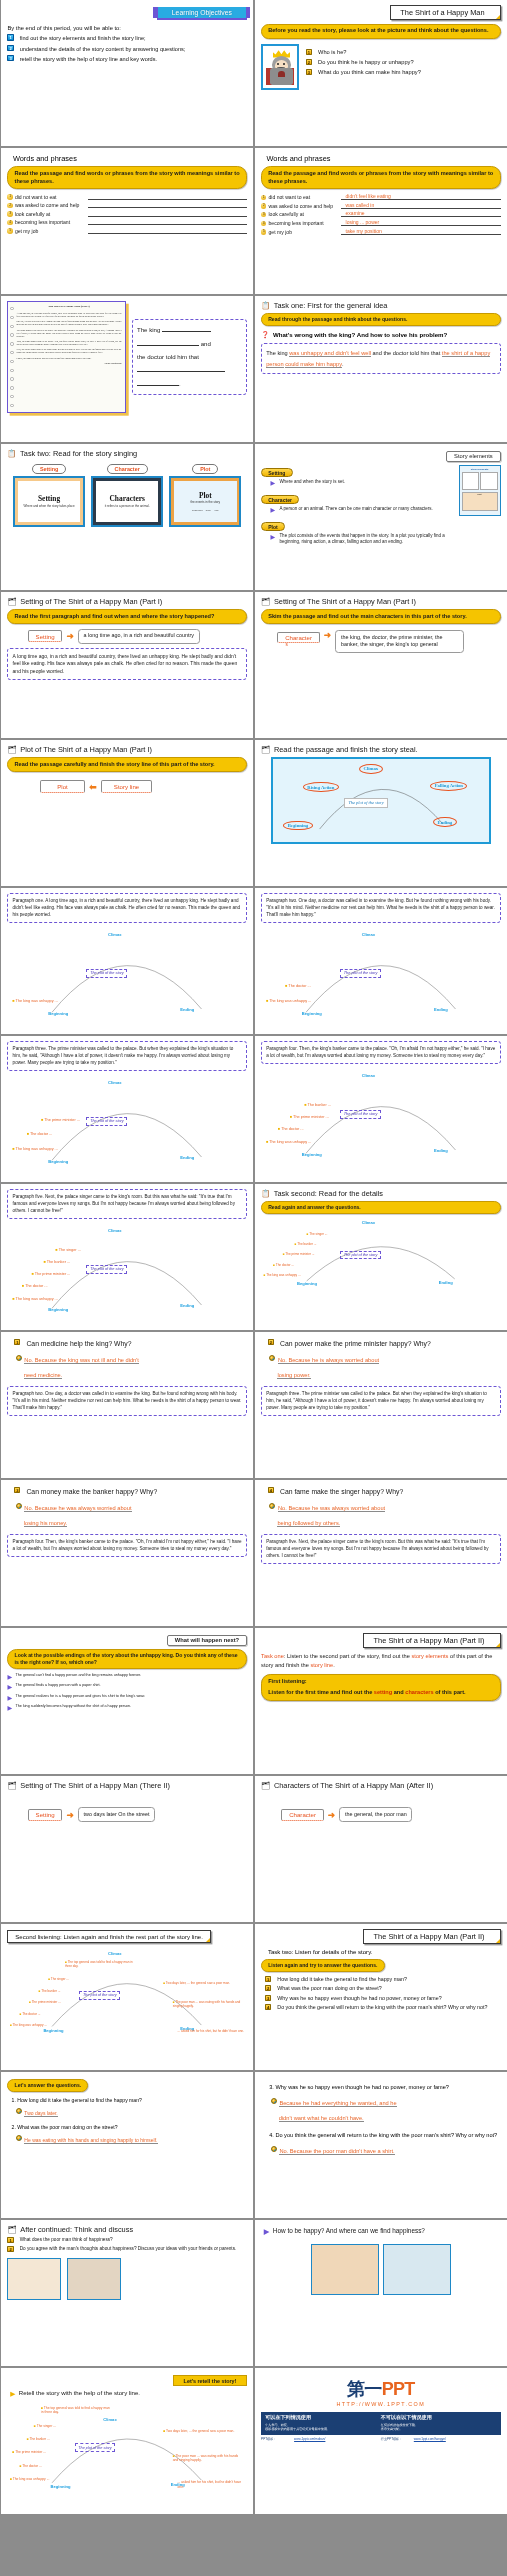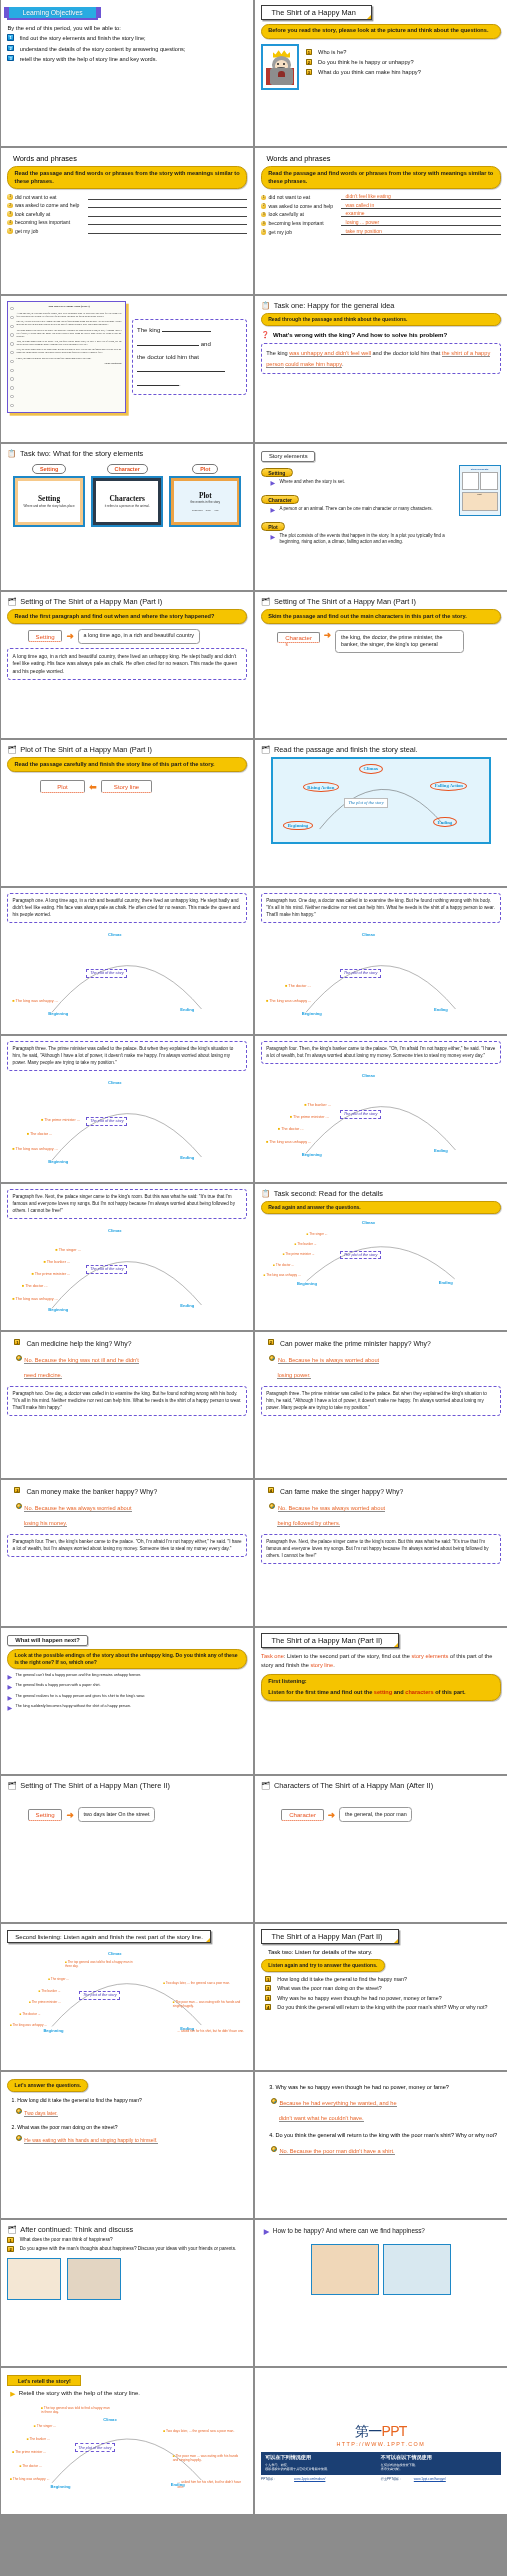--- a/index.html
+++ b/index.html
@@ -12,21 +12,21 @@
   .slide { background:#fff; position:relative; overflow:hidden; padding:4.7px 6.1px; }
   .slide.r { height:146px; }
 
   
   .ttl-box {
     border:0.7px solid #3a3a3a; background:#fff; display:inline-block;
     padding:2px 15px 2px 9.5px; font-size:7.4px; color:#111;
     box-shadow:1.4px 1.4px 0 #9a9a9a; position:relative;
   }
   .ttl-box:after{content:"";position:absolute;right:0;bottom:0;border-width:0 0 4.7px 4.7px;border-style:solid;border-color:transparent transparent #f0b400 transparent;}
-  .center{text-align:left;}
+  .center{text-align:right;}
   .yellowbar{
     background:#f5c400; border-radius:9.5px; border:0.7px solid #c79a00;
     padding:2.7px 6.1px; font-weight:bold; font-size:5.6px; color:#1a1a1a; line-height:1.35;
     box-shadow:0.7px 0.7px 0.7px rgba(0,0,0,.25);
   }
   .yellowbar.sm{font-size:5.1px;padding:2px 6.1px;}
   .hdr{display:flex;align-items:center;gap:3.4px;font-size:7.4px;color:#161616;margin-bottom:3.4px;}
   .hdr .ic{flex:0 0 auto;}
   .numsq{
     display:inline-block;width:6.1px;height:6.1px;line-height:6.1px;text-align:center;
@@ -139,21 +139,21 @@
 
   
   .sl{position:relative;height:102px;font-size:3.8px;}
   .sl .node{position:absolute;color:#1ea0e0;font-weight:bold;font-size:4.1px;}
   .sl .txt{position:absolute;color:#e8662a;line-height:1.35;}
   .sl .bullet{color:#f0b400;}
   .sl .mid{position:absolute;border:0.9px dashed #6c55d4;color:#4634b8;font-style:italic;font-size:3.8px;padding:1.4px 2.7px;}
 
   
   .brand{text-align:center;padding-top:4.1px;}
-  .brand .l1{font-size:14px;font-weight:normal;color:#1b3f73;letter-spacing:-0.7px;margin-top:46px;}
+  .brand .l1{font-size:18px;font-weight:bold;color:#1b3f73;letter-spacing:-0.7px;}
   .brand .l1 em{color:#e8651f;font-style:normal;}
   .brand .l2{font-size:5.4px;color:#e8651f;letter-spacing:1.4px;margin-top:0.7px;}
   .navy{background:#1b3f73;color:#fff;display:flex;margin-top:4.1px;padding:2.7px 4.1px;font-size:4.1px;}
   .navy .col{flex:1;}
   .navy h5{font-size:5.1px;margin-bottom:1.4px;}
   .navy li{list-style:none;font-size:3.1px;line-height:1.5;}
   .links{display:flex;font-size:3.1px;margin-top:2.7px;}
   .links .col{flex:1;}
   .links .row{display:flex;gap:2px;line-height:1.6;}
   .links .k{color:#1b3f73;width:31px;}
@@ -318,40 +318,40 @@
         <span>the doctor told him that</span><br>
         <span class="blank" style="min-width:88px"></span><br>
         <span class="blank" style="min-width:42px"></span>.
       </div>
     </div>
   </div>
 
   <div class="slide r">
     <div class="hdr">
       <span class="ic">📋</span>
-      <span>Task one: Happy for the general idea</span>
+      <span>Task one: First for the general idea</span>
     </div>
     <div class="yellowbar sm">Read through the passage and think about the questions.</div>
     <div style="display:flex;gap:3.4px;margin-top:4.7px;align-items:flex-start">
       <span style="font-size:6.8px">❓</span>
       <b style="font-size:6.1px;line-height:1.4">What's wrong with the king? And how to solve his problem?</b>
     </div>
     <div class="dashbox" style="margin-top:4.1px;font-size:5.6px;line-height:2">
       <span>The king</span>
       <span class="ans">was unhappy and didn't feel well</span>
       <span>and the doctor told him that</span>
       <span class="ans">the shirt of a happy person</span>
       <span class="ans">could make him happy</span>.
     </div>
   </div>
 
   <div class="slide r">
     <div class="hdr">
       <span class="ic">📋</span>
-      <span>Task two: What for the story elements</span>
+      <span>Task two: Read for the story singing</span>
     </div>
     <div class="secards">
       <div class="secard">
         <div class="cap"><span class="pill">Setting</span></div>
         <div class="img a">
             <div class="inner">
           <div class="t1">Setting</div>
           <div class="t2">Where and when the story takes place</div>
         </div>
           </div>

